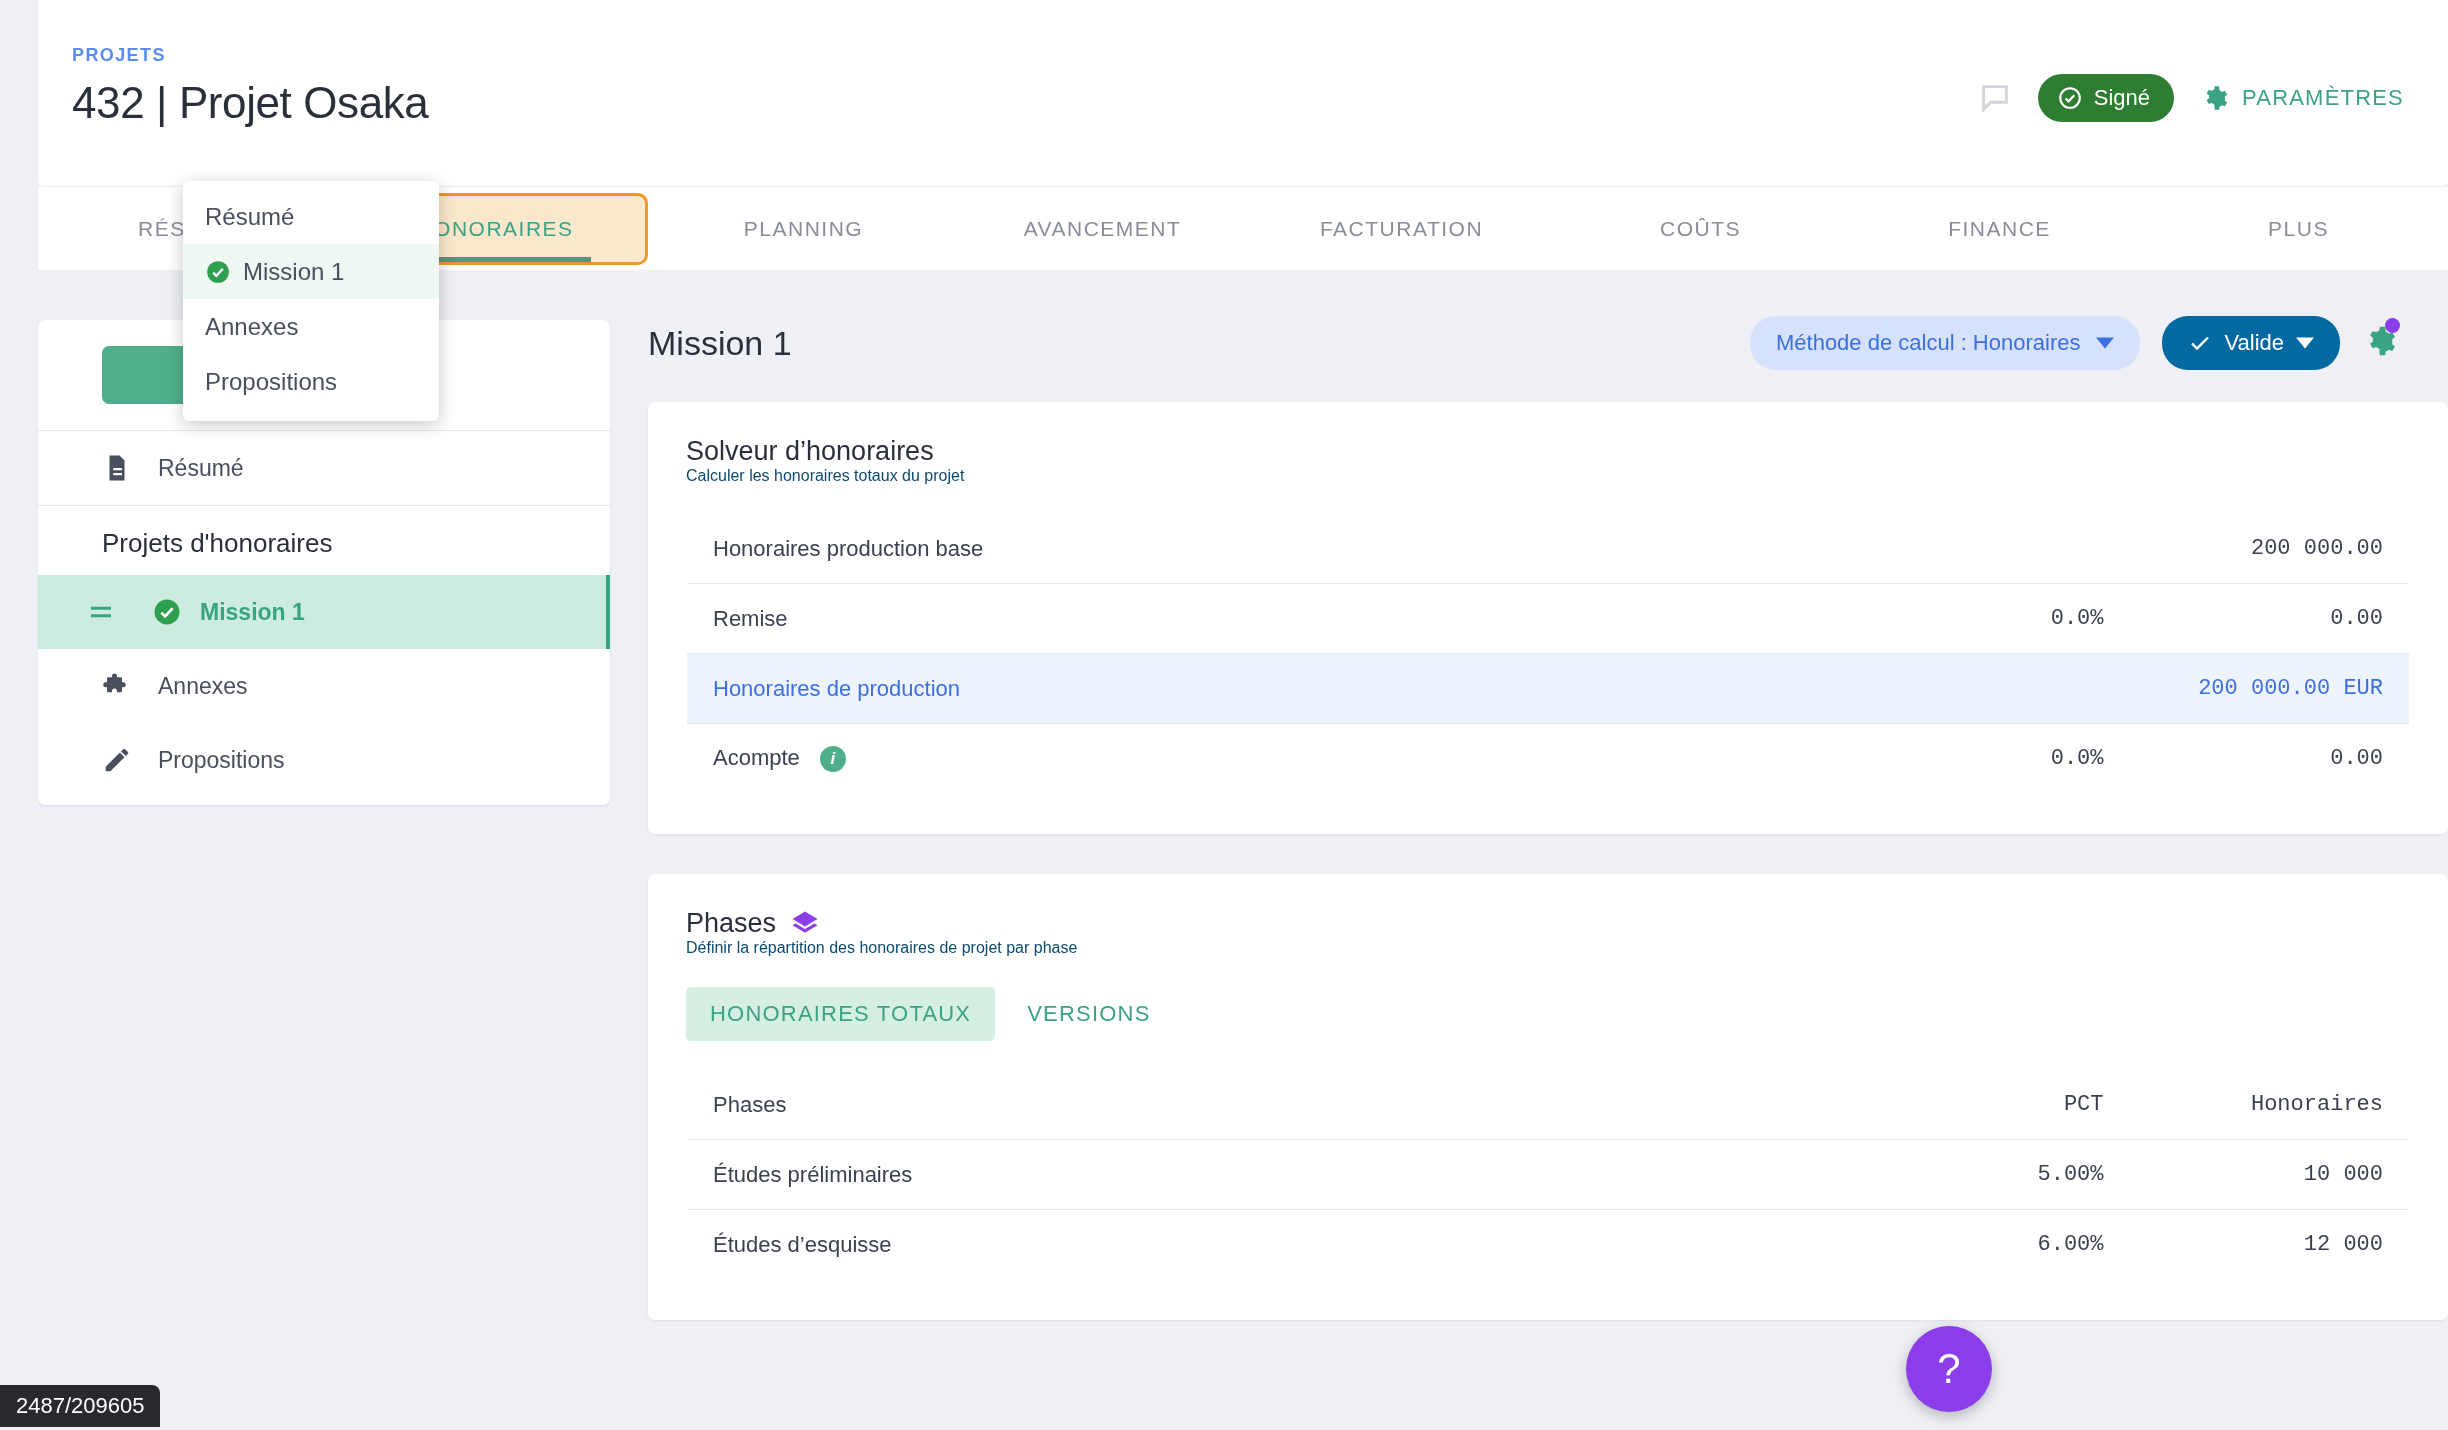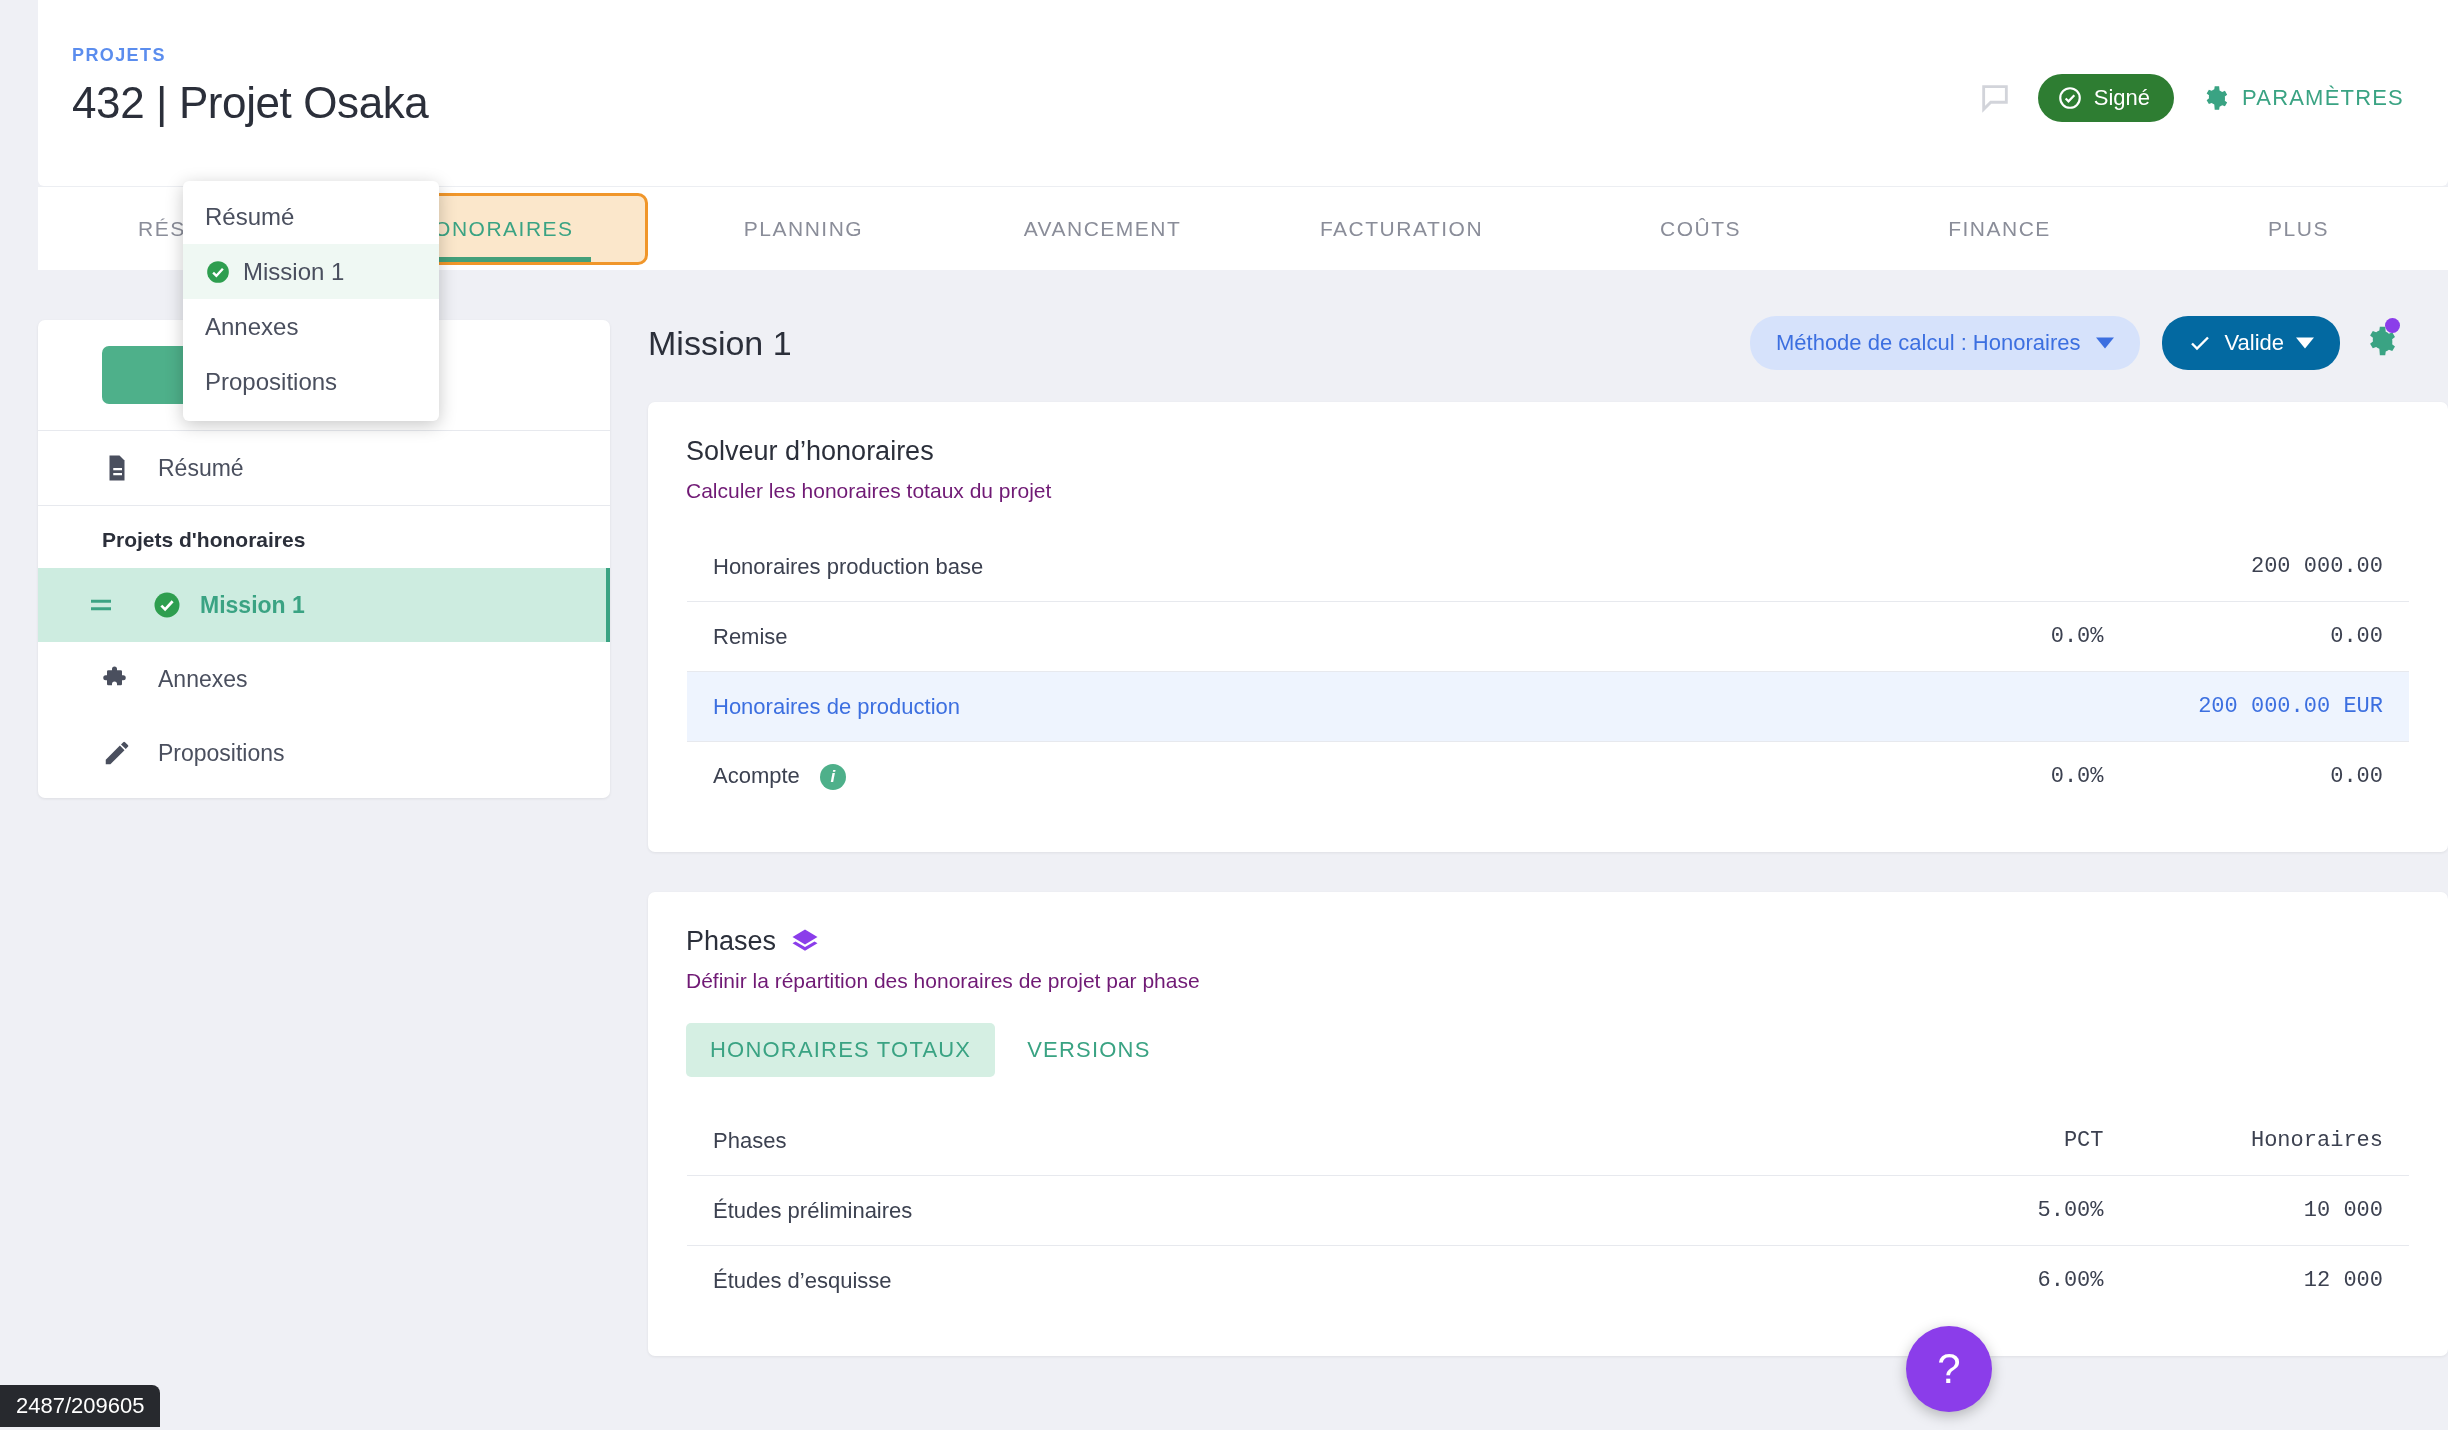--- a/index.html
+++ b/index.html
@@ -97,21 +97,21 @@
     font-size: 21px; letter-spacing: 1.6px; cursor: pointer;
     display: flex; align-items: center; justify-content: center; gap: 16px;
     font-family: "Liberation Sans", sans-serif;
   }
   .sb-divider { height: 1px; background: #e7e9ee; }
   .sb-item {
     height: 74px; display: flex; align-items: center; gap: 26px;
     padding-left: 64px; font-size: 23px; color: #4a4f5e; cursor: pointer;
   }
   .sb-group-label {
-    padding: 22px 4px 16px 64px; font-size: 21px; font-weight: 700; color: #2b2f3a;
+    padding: 22px 4px 16px 64px; font-size: 26px; font-weight: 400; color: #2b2f3a;
   }
   .sb-item.active {
     background: #cdece0; color: #3aa383; font-weight: 700;
     border-right: 4px solid #3aa383;
   }
   .sb-icon { width: 30px; height: 30px; flex: 0 0 30px; display: block; }
 
   
   .content { position: absolute; left: 648px; top: 300px; width: 1800px; }
   .mission-head {
@@ -136,21 +136,21 @@
   .gear-dot {
     position: absolute; right: -4px; top: -6px;
     width: 15px; height: 15px; border-radius: 50%; background: #8b3dea;
   }
 
   .card {
     background: #fff; border-radius: 7px; margin-top: 16px;
     padding: 34px 38px 40px; box-shadow: 0 1px 3px rgba(0,0,0,.07);
   }
   .card h3 { font-size: 27px; font-weight: 400; color: #2b2f3a; display: flex; align-items: center; gap: 14px;}
-  .card .sub { font-size: 21px; color: #701a75; margin-top: 12px; }
+  .card .sub { font-size: 16px; color: #0c4a6e; margin-top: 0; }
 
   .tbl {
     margin-top: 28px; width: 100%;
     border: 1px solid #dfe2e8; border-radius: 5px;
     border-collapse: collapse; overflow: hidden;
   }
   .tbl td, .tbl th {
     padding: 0 26px; height: 70px; font-size: 22px; color: #3c4150;
     border-bottom: 1px solid #e7e9ee; text-align: left; font-weight: 400;
   }

